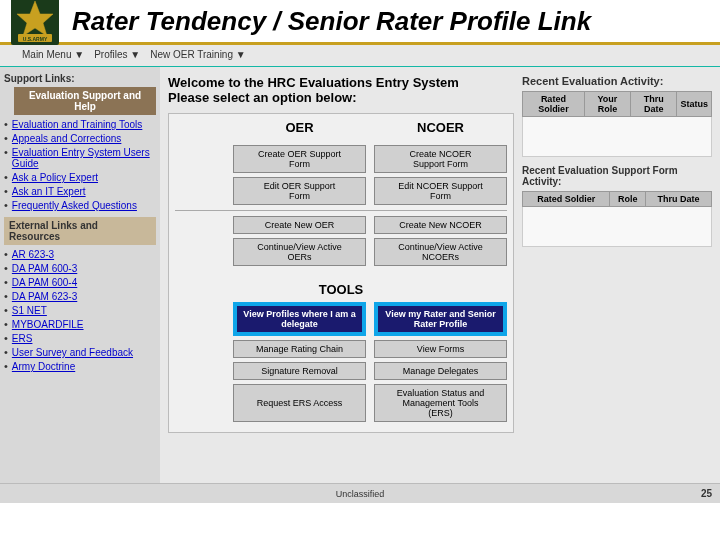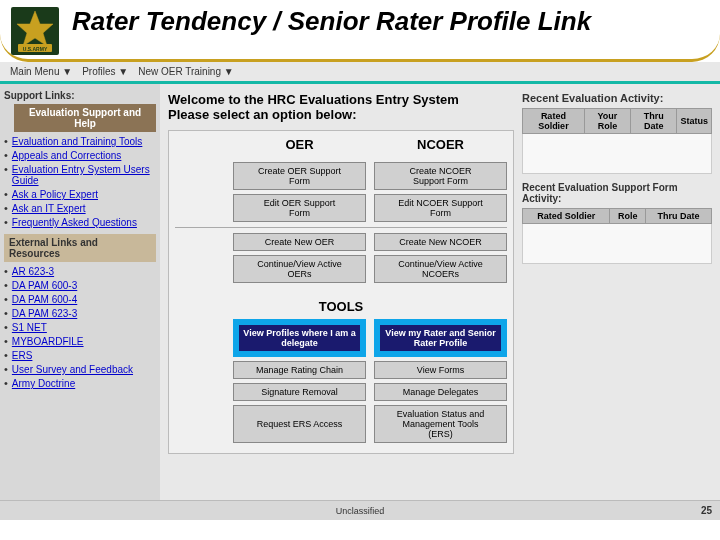--- a/index.html
+++ b/index.html
@@ -10,46 +10,46 @@
       font-size: 11px;
       background: #fff;
       overflow: hidden;
     }
 
     
     .header {
       background: #fff;
       border-bottom: 3px solid #c8a020;
       display: flex;
+      align-items: center;
       padding: 6px 10px;
-      height: 62px;
-      border-radius: 28px;
+      height: 45px;
     }
     .header-logo {
       width: 50px;
       height: 50px;
       margin-right: 12px;
       flex-shrink: 0;
     }
     .header-title {
       font-size: 26px;
       font-style: italic;
       font-weight: bold;
       color: #000;
     }
 
     
     .navbar {
       background: #e8e8e8;
-      border-bottom: 3px solid #14b8a6;
-      padding: 3px 6px;
+      border-bottom: 1px solid #14b8a6;
+      padding: 3px 18px;
       display: flex;
       gap: 2px;
       height: 22px;
-      align-items: center;
+      align-items: flex-start;
     }
     .nav-item {
       font-size: 10px;
       color: #333;
       cursor: pointer;
       padding: 1px 4px;
       display: flex;
       align-items: center;
       gap: 2px;
     }
@@ -166,21 +166,21 @@
       padding: 3px 20px;
       font-size: 9px;
       text-align: center;
       cursor: pointer;
       color: #000;
     }
 
     .btn-highlight {
       flex: 1;
       background: #1a1a6e;
-      border: 6px solid #0ea5e9;
+      border: 4px solid #0ea5e9;
       padding: 3px 4px;
       font-size: 9px;
       text-align: center;
       cursor: pointer;
       color: #fff;
       font-weight: bold;
     }
 
     .tools-label {
       text-align: center;

